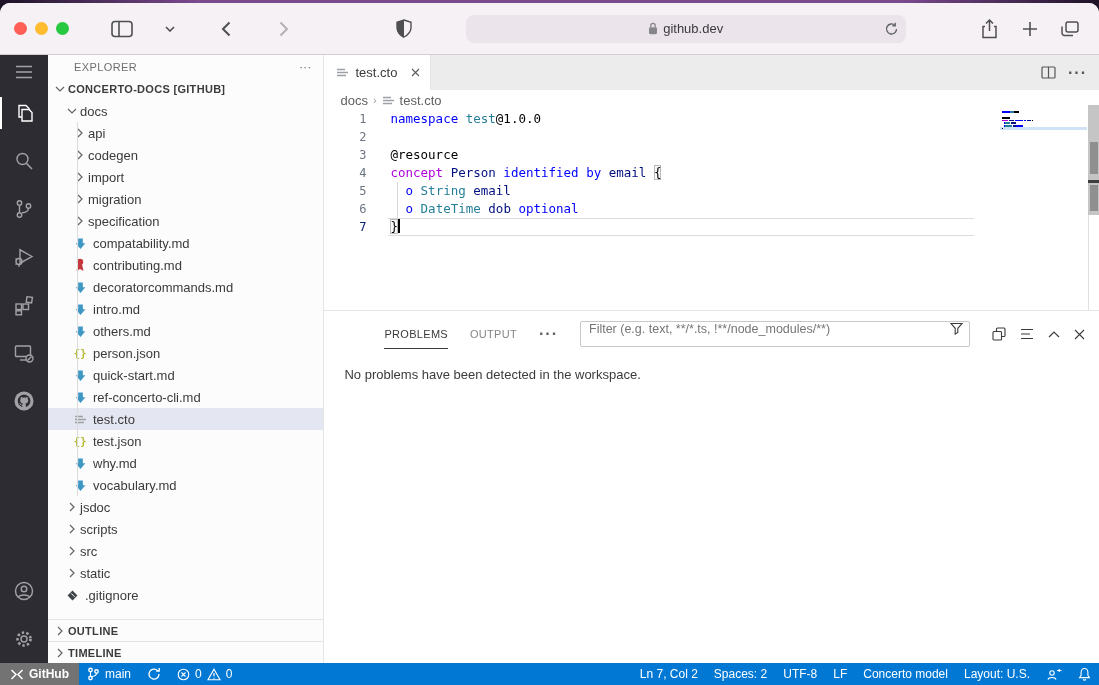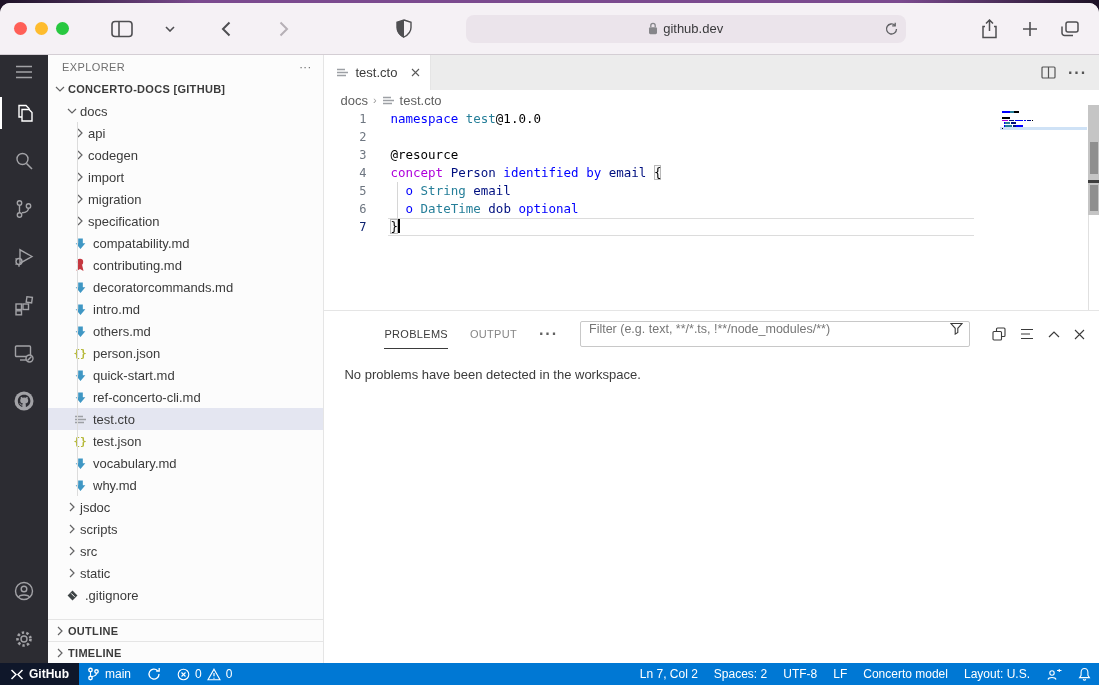--- a/index.html
+++ b/index.html
@@ -31,21 +31,21 @@
   .ab-item { width:48px; height:48px; display:flex; align-items:center; justify-content:center;
              color:#a2a2a6; position:relative; }
   .ab-item.menu { height:34px; }
   .ab-item.active { color:#ffffff; }
   .ab-item.active::before { content:""; position:absolute; left:0; top:8px; bottom:8px;
              width:2px; background:#fff; }
   .ab-spacer { flex:1; }
 
   .sidebar { width:300px; background:#fcfcfc; border-right:1px solid #e5e5e5;
              display:flex; flex-direction:column; overflow:hidden; position:relative; }
-  .sb-header { height:34px; display:flex; align-items:center; padding:0 12px 0 14px;
+  .sb-header { height:34px; display:flex; align-items:center; padding:0 12px 0 26px;
                font-size:11px; color:#6f6f6f; letter-spacing:.4px; }
   .sb-header .more { margin-left:auto; color:#616161; }
   .tree { position:relative; }
   .tree-row { height:22px; display:flex; align-items:center; font-size:13px; color:#3b3b3b;
               cursor:pointer; position:relative; }
   .tree-row.selected { background:#e4e6f1; }
   .tree-row .twisty { width:16px; height:16px; display:flex; align-items:center;
               justify-content:center; color:#646465; flex:none; }
   .tree-row .ficon { width:16px; height:16px; display:flex; align-items:center;
               justify-content:center; flex:none; margin-right:5px; font-size:11px; }
@@ -105,21 +105,21 @@
                 font-family:"Liberation Sans", sans-serif; color:#3b3b3b; background:transparent; }
   .filter-box input::placeholder { color:#767676; }
   .filter-box .funnel { position:absolute; right:6px; color:#3b3b3b; display:flex; }
   .panel-actions { display:flex; align-items:center; gap:14px; color:#3b3b3b; }
   .panel-body { padding:10px 0 0 20px; font-size:13px; color:#3b3b3b; }
 
   
   .statusbar { height:22px; background:#0078d4; display:flex; align-items:center;
                color:#fff; font-size:12px; }
   .sb-item { display:flex; align-items:center; gap:5px; padding:0 8px; height:100%; }
-  .sb-item.remote { background:#0f172a; padding:0 10px; font-weight:bold; }
+  .sb-item.remote { background:#737373; padding:0 10px; font-weight:bold; }
   .sb-right { margin-left:auto; display:flex; align-items:flex-end; height:100%; }
   svg { display:block; }
 </style>
 </head>
 <body>
 
 <div class="window">
 
   <div class="chrome">
     <div class="traffic">
@@ -400,29 +400,29 @@
               <span style="color:#b5b837;font-weight:bold;font-family:'DejaVu Sans Mono',monospace;font-size:11px;">{}</span>
             </span>
             <span class="lbl">test.json</span>
           </div>
           <div class="tree-row" style="padding-left: 24px;">
             <span class="ficon">
               <svg width="13" height="13" viewBox="0 0 14 14">
                 <path d="M7 13L1.8 6.8h2.7V1.5h5v5.3h2.7z" fill="#3f97c4"></path>
               </svg>
             </span>
-            <span class="lbl">vocabulary.md</span>
+            <span class="lbl">why.md</span>
           </div>
           <div class="tree-row" style="padding-left: 24px;">
             <span class="ficon">
               <svg width="13" height="13" viewBox="0 0 14 14">
                 <path d="M7 13L1.8 6.8h2.7V1.5h5v5.3h2.7z" fill="#3f97c4"></path>
               </svg>
             </span>
-            <span class="lbl">why.md</span>
+            <span class="lbl">vocabulary.md</span>
           </div>
           <div class="tree-row" style="padding-left: 16px;">
             <span class="twisty">
               <svg width="16" height="16" viewBox="0 0 16 16" fill="none" stroke="currentColor" stroke-width="1.4">
                 <path d="M6 4l4 4-4 4" stroke-width="1.2"></path>
               </svg>
             </span>
             <span class="lbl">jsdoc</span>
           </div>
           <div class="tree-row" style="padding-left: 16px;">

